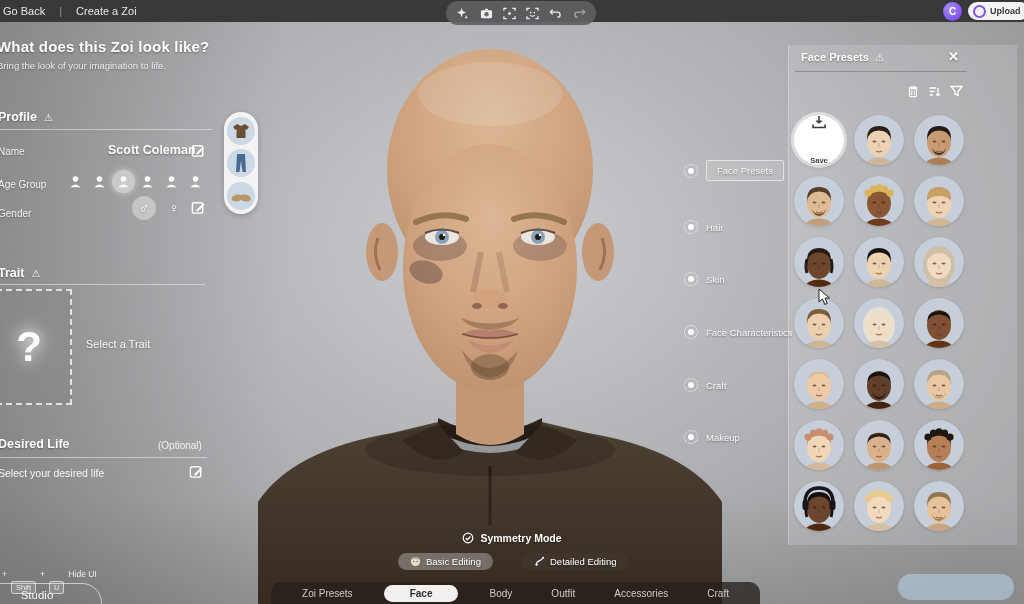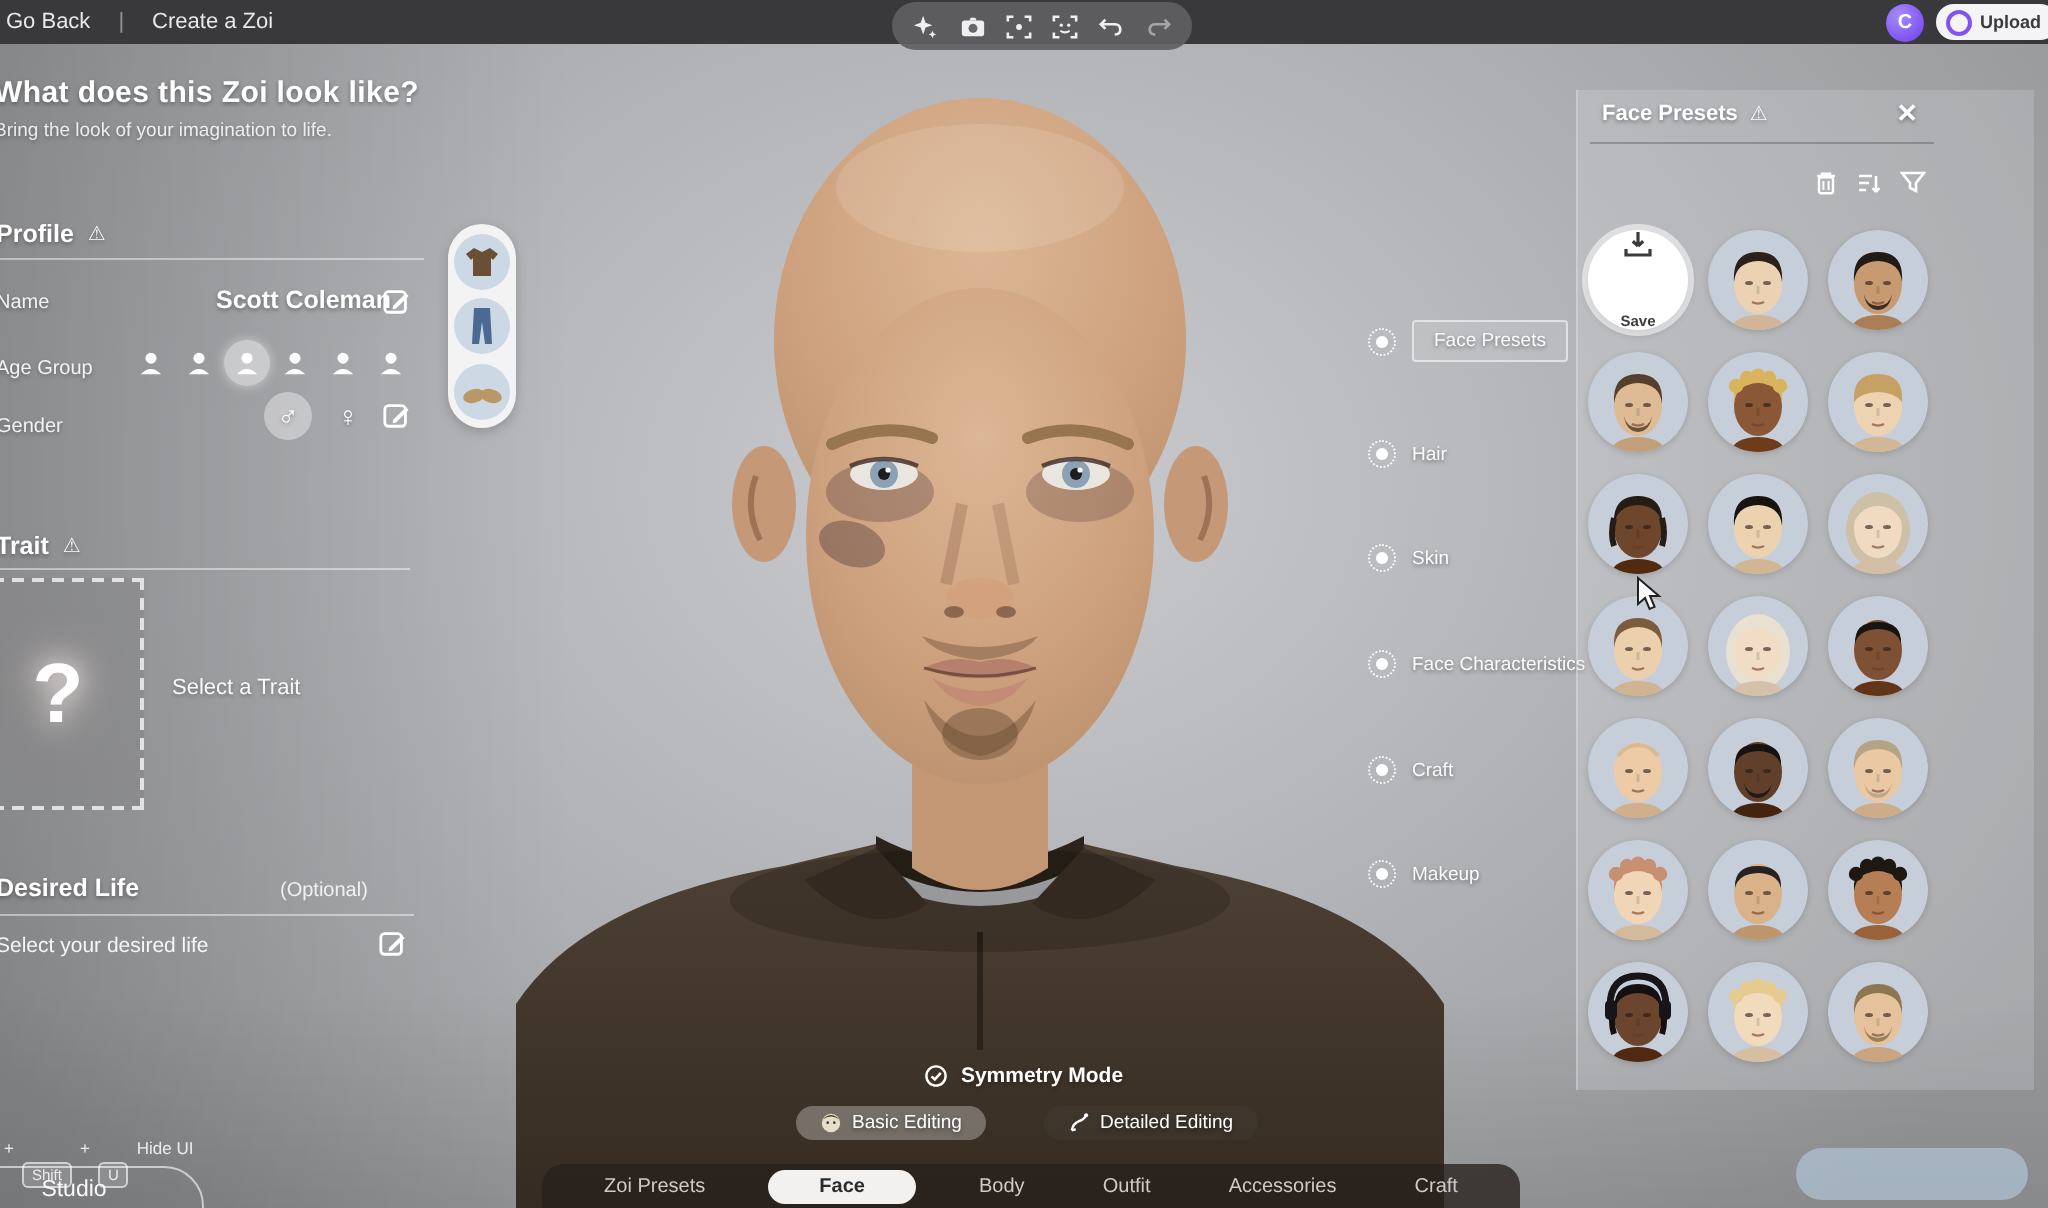--- a/index.html
+++ b/index.html
@@ -292,21 +292,21 @@
   </div>
   <div class="abs divline" style="left:0;top:284px;width:205px;z-index:8;"></div>
   <div class="abs traitbox" style="z-index:8;">
     <span class="qmark">?</span>
   </div>
   <div class="abs selecttrait" style="z-index:8;">Select a Trait</div>
 
   <div class="abs wt sectitle" style="left:-2px;top:437px;z-index:8;">
       <span>Desired Life</span>
     </div>
-  <div class="abs optlbl" style="left:140px;top:440px;z-index:8;">(Optional)</div>
+  <div class="abs optlbl" style="left:158px;top:440px;z-index:8;">(Optional)</div>
   <div class="abs divline" style="left:0;top:457px;width:207px;z-index:8;"></div>
   <div class="abs selectlife" style="left:-2px;top:467px;z-index:8;">Select your desired life</div>
   <svg class="abs editic" style="left:189px;top:464px;z-index:8;" viewBox="0 0 16 16">
       <rect x="1.5" y="3" width="11" height="11" rx="2" fill="none" stroke="#fff" stroke-width="1.5"></rect>
       <path d="M6 10.5 L12.7 3.8 L14.2 5.3 L7.5 12 L5.6 12.4 Z" fill="#fff"></path>
     </svg>
 
   <div class="abs shortrow" style="z-index:8;">
     <span>+</span>
     <span class="key">Shift</span>

